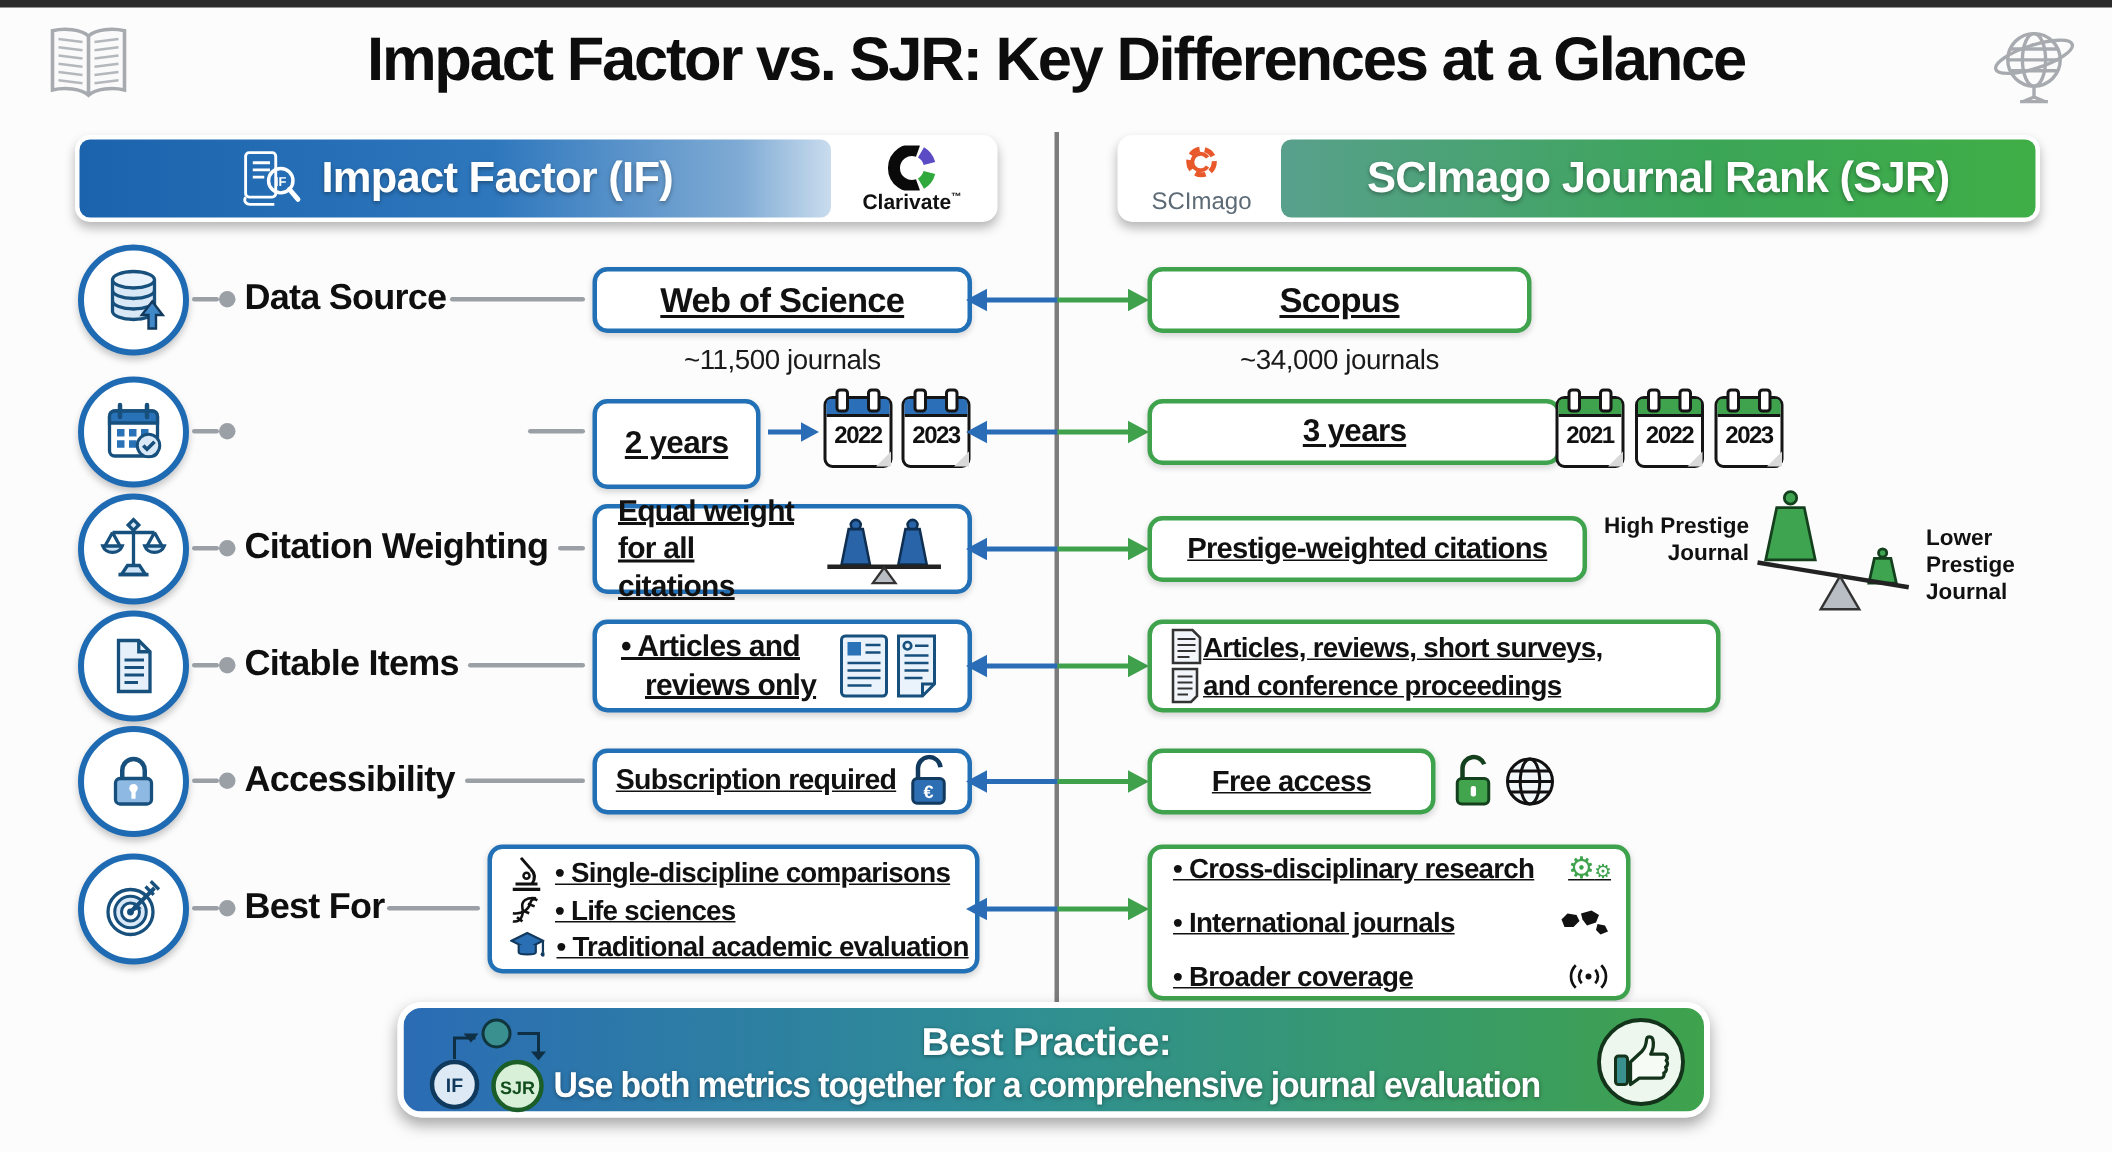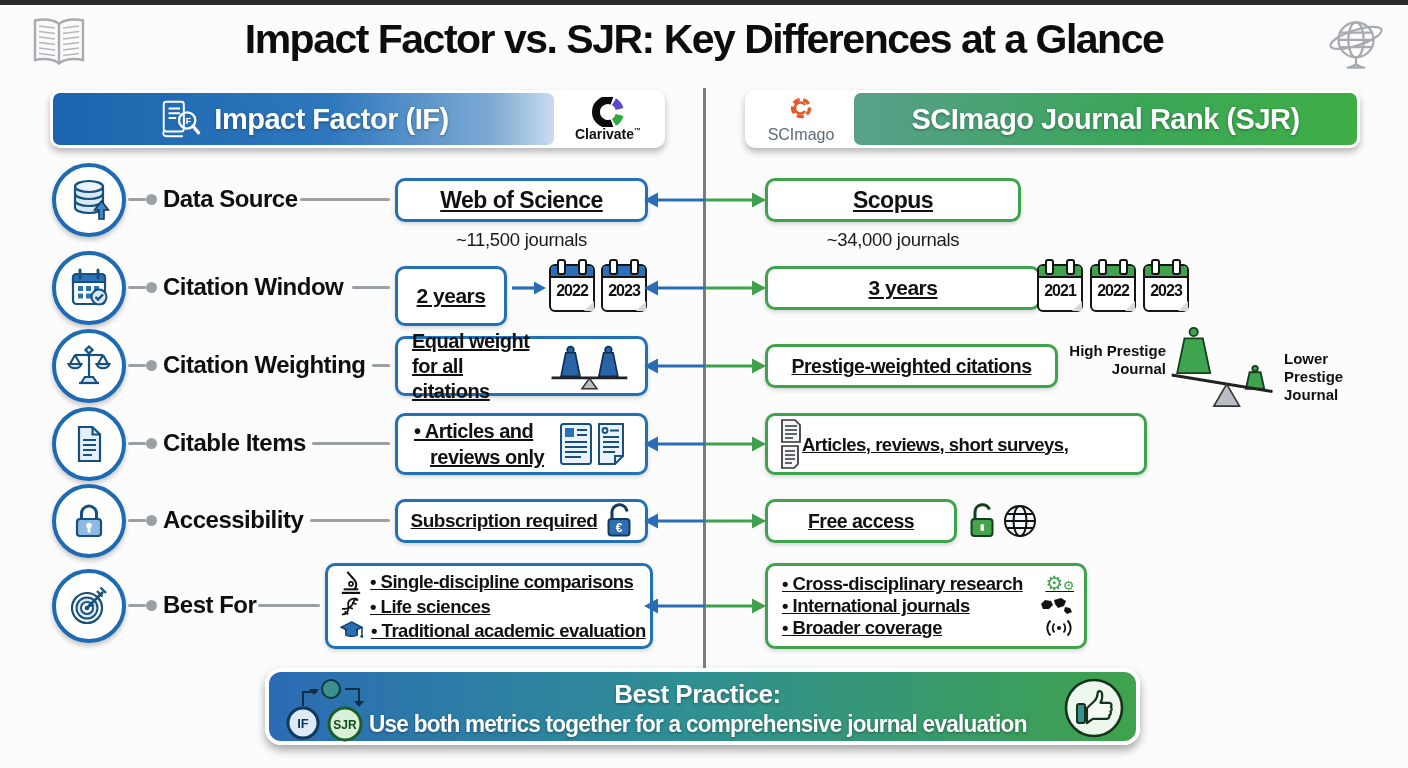--- a/index.html
+++ b/index.html
@@ -165,21 +165,20 @@
           <rect x="28" y="21" width="5" height="5"></rect>
         <rect x="12" y="28.5" width="5" height="5"></rect>
           <rect x="20" y="28.5" width="5" height="5"></rect>
       </g>
       <circle cx="33" cy="32" r="7.5" fill="#d9e8f6" stroke="#17507c" stroke-width="2"></circle>
       <path d="M29.5 32 l2.5 2.5 l5 -5" fill="none" stroke="#17507c" stroke-width="2.4"></path>
     </svg>
   </div>
   <div class="abs cline" style="left:128px;top:286px;width:18px"></div>
   <div class="abs cdot" style="left:146px;top:282px"></div>
-  <div class="abs rlabel" style="left:163px;top:273px">Citation Window</div>
   <div class="abs cline" style="left:352px;top:286px;width:38px"></div>
   <div class="abs boxL" style="left:395px;top:266px;width:112px;height:60px">
     <span class="boxtxt" style="font-size:21px">2 years</span>
   </div>
   <svg class="abs" style="left:510px;top:278px" width="38" height="20" viewBox="0 0 38 20">
     <line x1="2" y1="10" x2="26" y2="10" stroke="#2a6db6" stroke-width="3.2"></line>
     <polygon points="36,10 24,3.5 24,16.5" fill="#2a6db6"></polygon>
   </svg>
   <div class="abs cal blue" style="left:549px;top:264px">
     <span class="ring r1"></span>
@@ -323,20 +322,21 @@
   </svg>
   <div class="abs boxR" style="left:765px;top:413px;width:382px;height:62px;justify-content:flex-start;padding:0 10px 0 12px">
     <svg width="22" height="52" viewBox="0 0 22 52">
       <path d="M2 2 h13 l5 5 V24 H2 Z" fill="#f2f6fa" stroke="#333" stroke-width="1.7"></path>
       <path d="M5 8 h12 M5 12 h12 M5 16 h12 M5 20 h8" stroke="#333" stroke-width="1.4"></path>
       <path d="M2 28 h16 V46 l-4 4 H2 Z" fill="#f2f6fa" stroke="#333" stroke-width="1.7"></path>
       <path d="M5 33 h10 M5 37 h10 M5 41 h10 M5 45 h7" stroke="#333" stroke-width="1.4"></path>
     </svg>
     <div style="font-size:18.5px;font-weight:700;line-height:25px;letter-spacing:-0.5px;white-space:nowrap">
       <div>Articles, reviews, short surveys,</div>
+      <div>and conference proceedings</div>
     </div>
   </div>
 
   <div class="abs circle" style="top:484px">
     <svg width="46" height="46" viewBox="0 0 46 46">
       <path d="M15.5 21 v-5.5 a7.5 7.5 0 0 1 15 0 V21" fill="none" stroke="#17507c" stroke-width="3"></path>
       <rect x="11" y="21" width="24" height="17" rx="3" fill="#8db9e2" stroke="#17507c" stroke-width="2.2"></rect>
       <circle cx="23" cy="27.5" r="2.8" fill="#fff"></circle>
       <rect x="21.6" y="29.5" width="2.8" height="5" fill="#fff"></rect>
     </svg>
@@ -422,21 +422,21 @@
       </svg>
       <span>• Traditional academic evaluation</span>
     </div>
   </div>
   <svg class="abs" style="left:640px;top:595px" width="130" height="22" viewBox="0 0 130 22">
     <line x1="16" y1="11" x2="65" y2="11" stroke="#2a6db6" stroke-width="3.2"></line>
     <line x1="65" y1="11" x2="114" y2="11" stroke="#3fa14c" stroke-width="3.2"></line>
     <polygon points="4,11 18,3.5 18,18.5" fill="#2a6db6"></polygon>
     <polygon points="126,11 112,3.5 112,18.5" fill="#3fa14c"></polygon>
   </svg>
-  <div class="abs boxR" style="left:765px;top:563px;width:322px;height:86px;flex-direction:column;align-items:stretch;justify-content:center;gap:0;padding:0 10px 0 14px">
+  <div class="abs boxR" style="left:765px;top:563px;width:322px;height:104px;flex-direction:column;align-items:stretch;justify-content:center;gap:14px;padding:0 10px 0 14px">
     <div class="bulletline" style="justify-content:space-between">
       <span>• Cross-disciplinary research</span>
       <span><span class="gear" style="font-size:20px">⚙</span><span class="gear" style="font-size:13px">⚙</span></span>
     </div>
     <div class="bulletline" style="justify-content:space-between">
       <span>• International journals</span>
       <svg width="34" height="18" viewBox="0 0 34 18">
         <g fill="#111">
           <path d="M1 7 l4 -4 l6 1 l2 4 l-4 4 l-6 0 Z"></path>
           <path d="M14 3 l7 -2 l5 3 l-2 5 l-6 2 l-3 -4 Z"></path>

